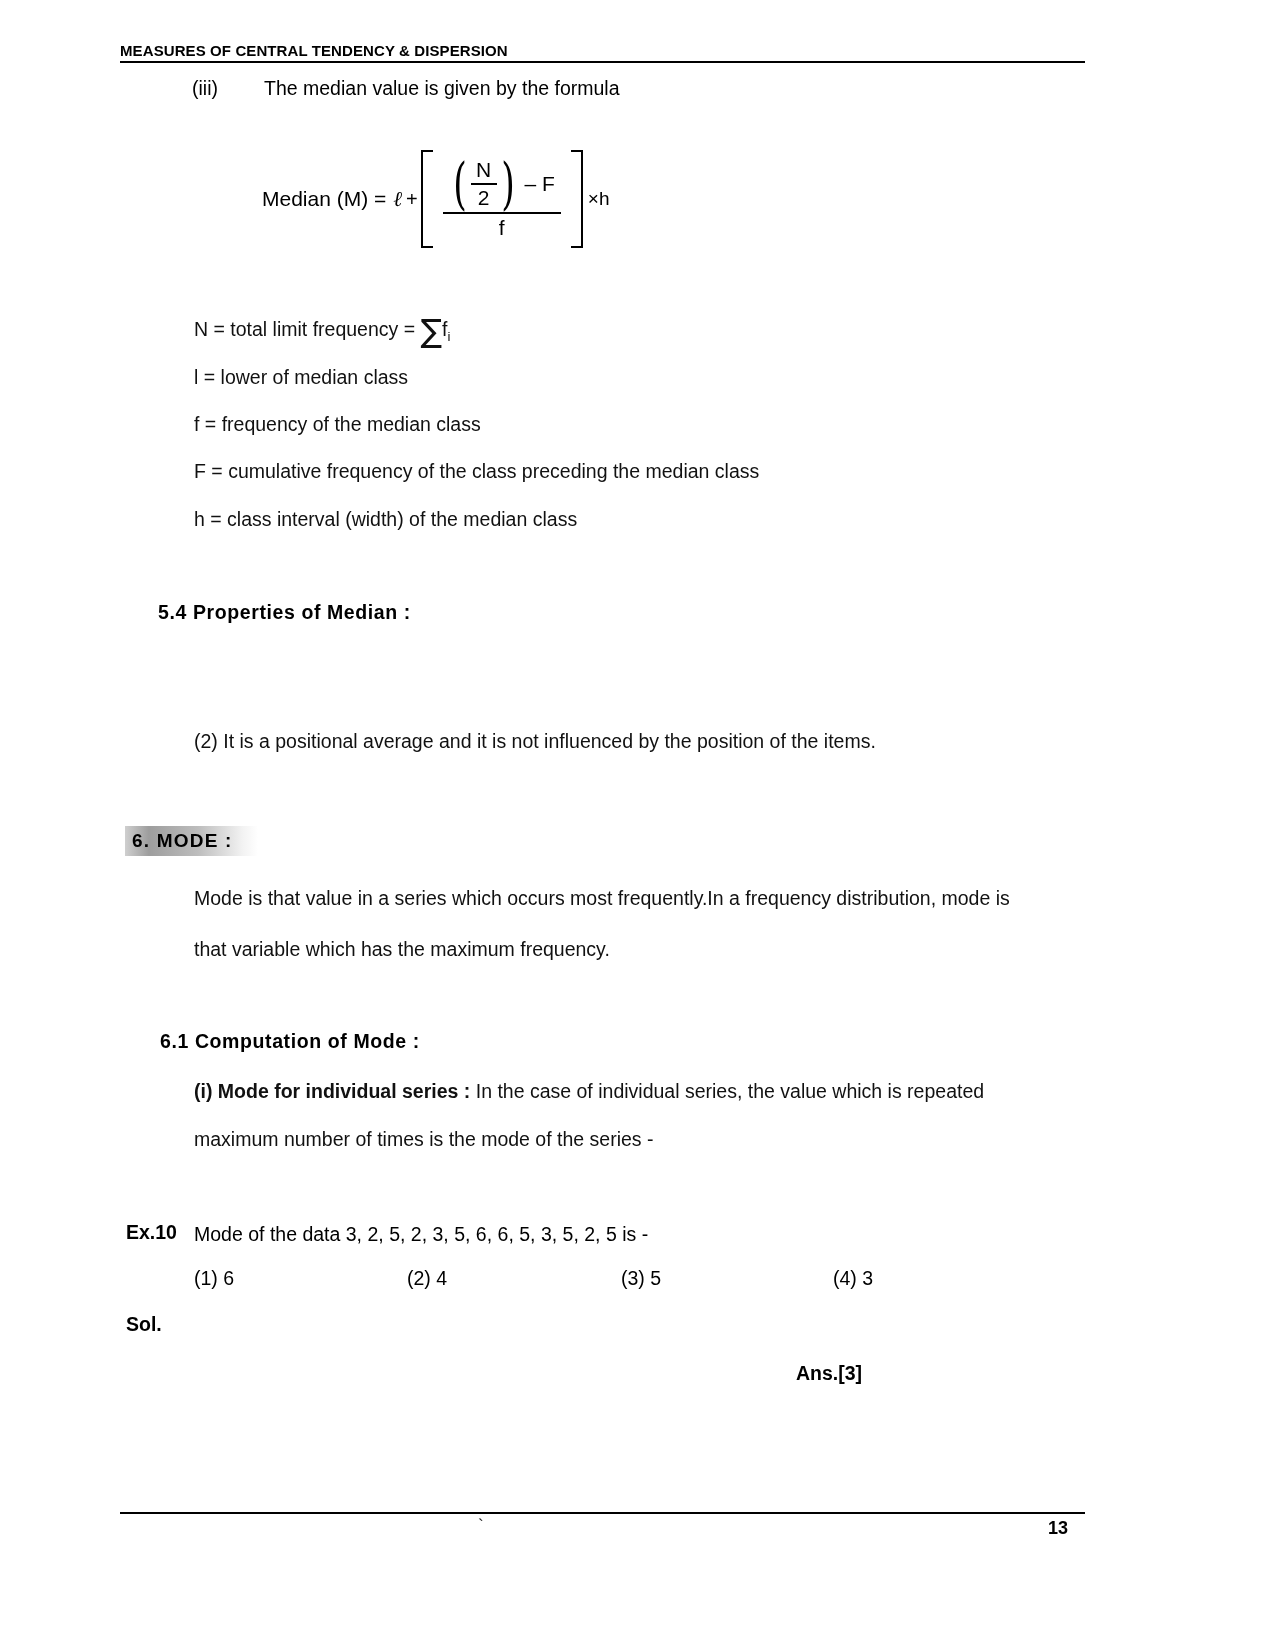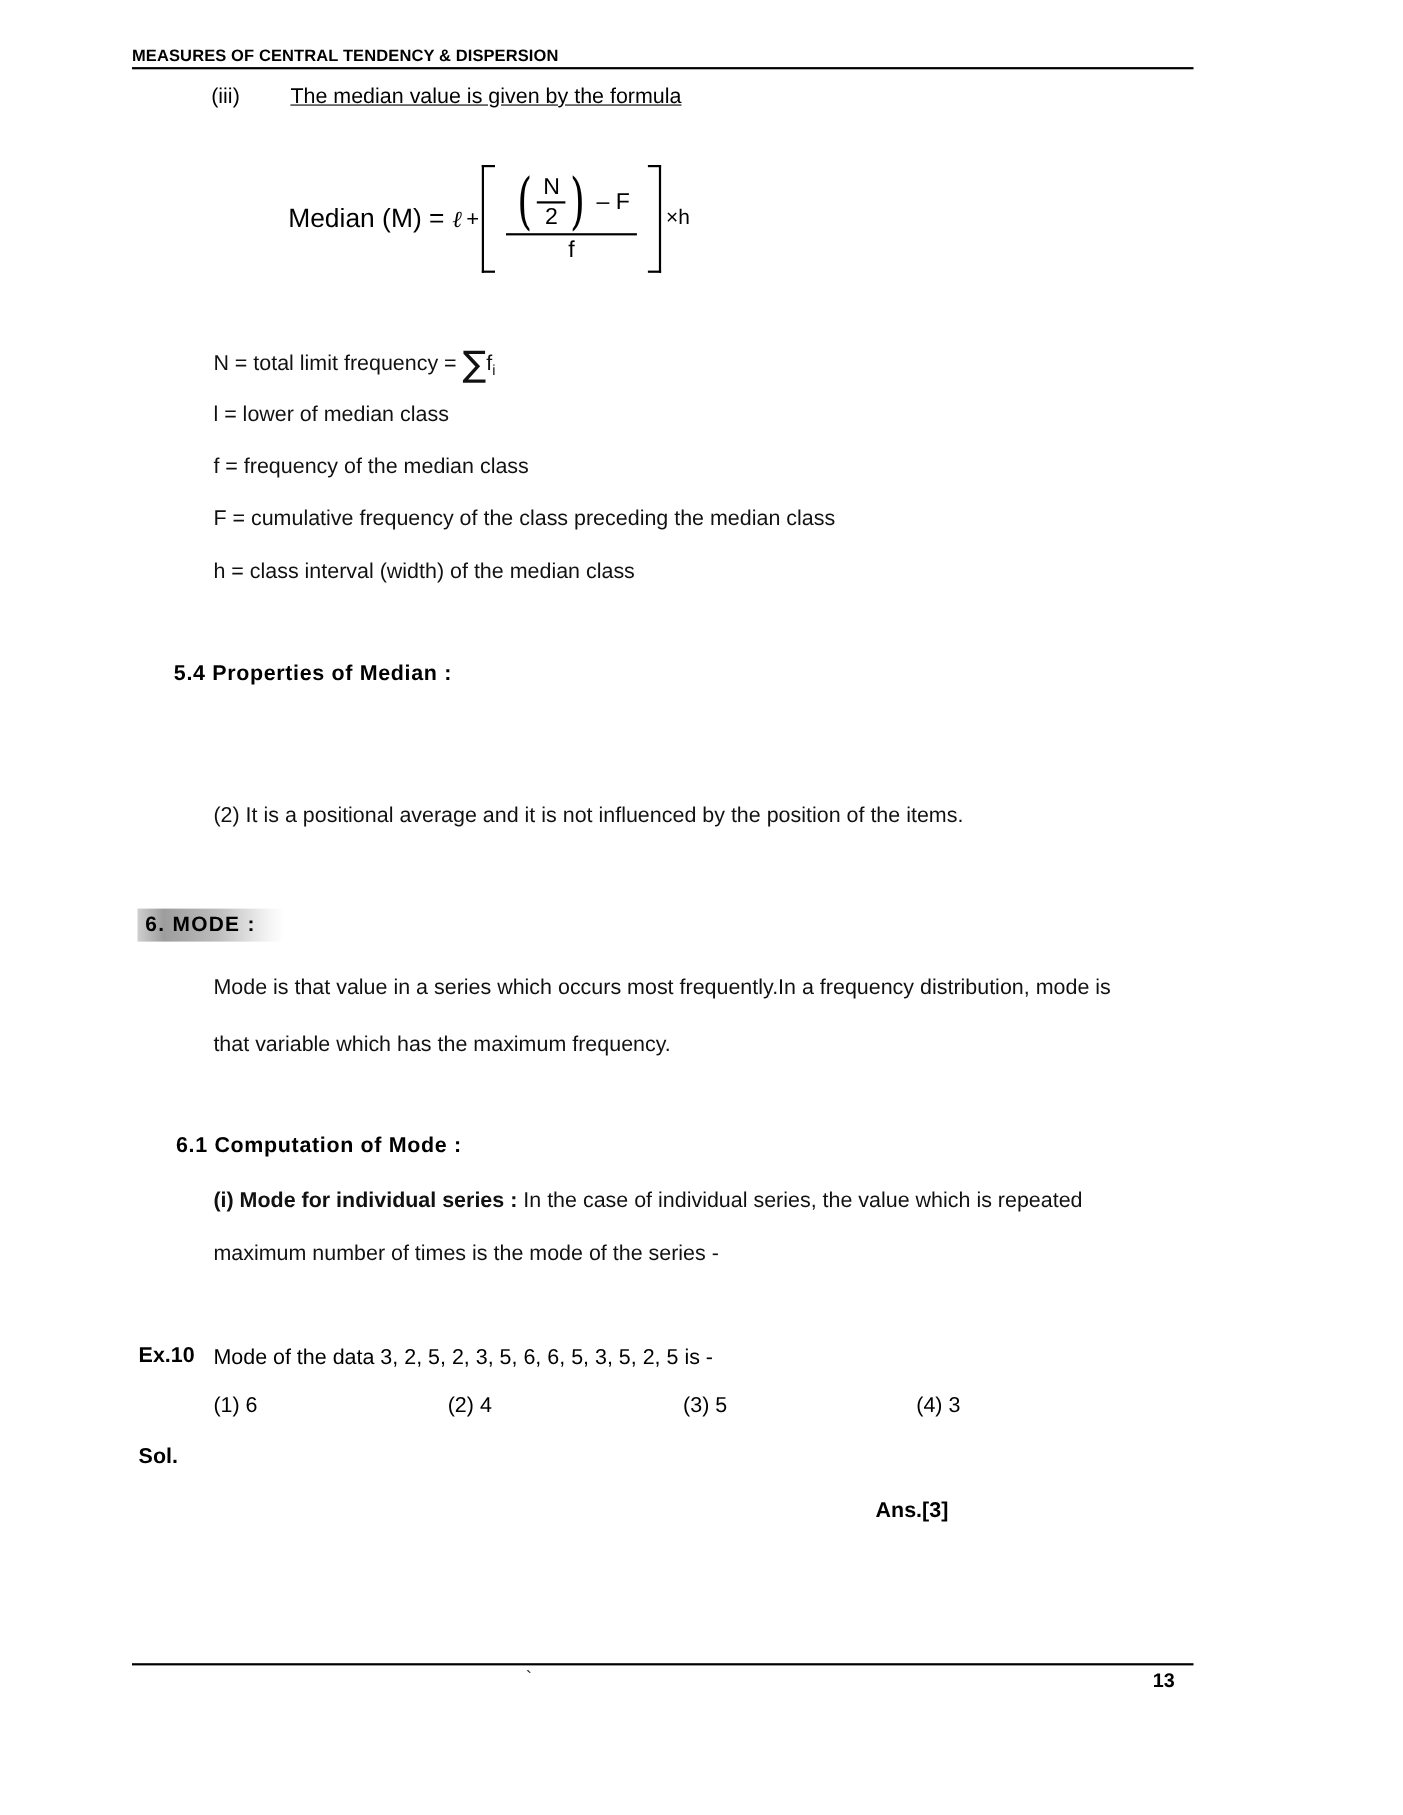--- a/index.html
+++ b/index.html
@@ -48,38 +48,37 @@
     font-size: 19.5px;
     line-height: 27px;
     color: #111;
   }
   .bold { font-weight: bold; }
 
   .numbered-line {
     position: absolute;
     font-size: 19.5px;
     line-height: 27px;
-    text-decoration: underline;
   }
   .numbered-line .marker {
     display: inline-block;
     width: 72px;
   }
 
   
   .formula-wrap {
     position: absolute;
     left: 262px;
     top: 150px;
     display: flex;
     align-items: center;
     font-size: 21px;
   }
   .formula-label {
-    font-size: 24px;
+    font-size: 21px;
     padding-right: 6px;
     white-space: nowrap;
   }
   .ell {
     font-family: "DejaVu Serif", serif;
     font-style: italic;
     font-size: 21px;
     padding: 0 1px;
   }
   .plus { font-size: 20px; padding: 0 3px; }

